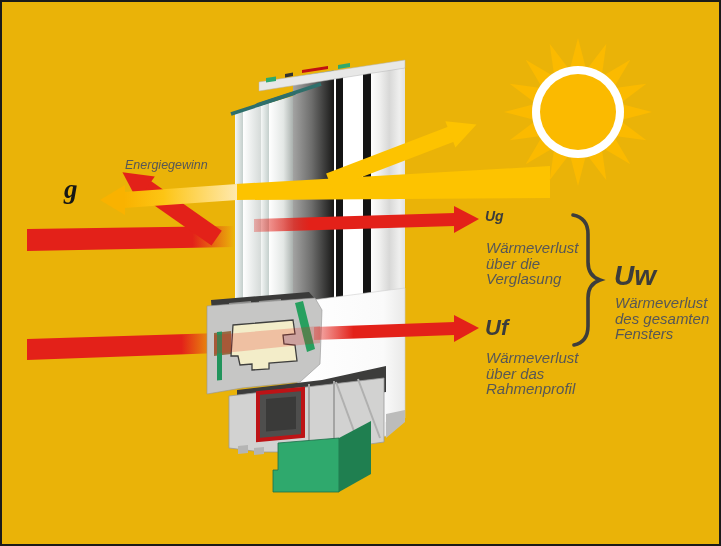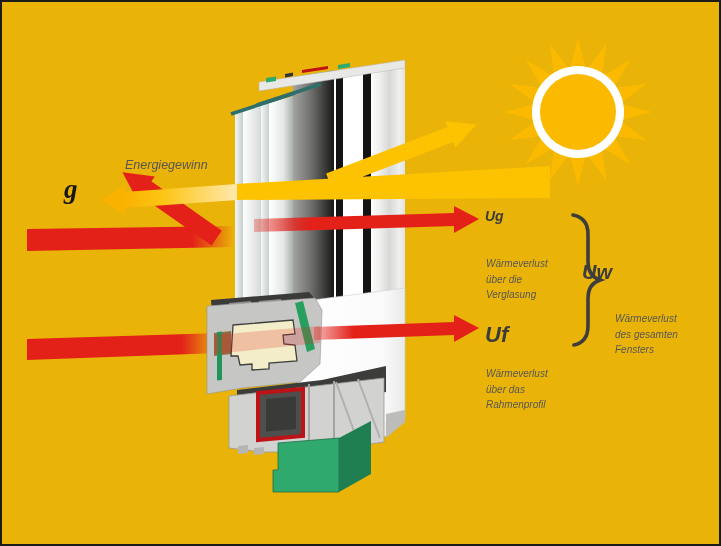--- a/index.html
+++ b/index.html
@@ -9,29 +9,29 @@
     font-family:"Liberation Sans",sans-serif;
   }
   #art{position:absolute;left:0;top:0;}
   .txt{position:absolute;white-space:pre-line;}
   .lbl-big{
     font-family:"Liberation Sans",sans-serif;font-style:italic;font-weight:700;
     color:#3c3c3b;line-height:1;
   }
   .lbl-desc{
     font-family:"Liberation Sans",sans-serif;font-style:italic;font-weight:400;
-    color:#575756;font-size:10px;line-height:15.5px;margin-top:16px;
+    color:#575756;font-size:15px;line-height:15.5px;
   }
   #energiegewinn{left:123px;top:156px;font-size:12.5px;font-style:italic;color:#575756;font-weight:400;}
   #g-label{left:62px;top:172px;font-family:"Liberation Serif",serif;font-style:italic;font-weight:700;font-size:27px;color:#161615;}
   #ug-label{left:483px;top:207px;font-size:14px;}
   #ug-desc{left:484px;top:238px;}
-  #uf-label{left:483px;top:322px;font-size:22px;}
+  #uf-label{left:483px;top:315px;font-size:22px;}
   #uf-desc{left:484px;top:348px;}
-  #uw-label{left:580px;top:260px;font-size:20px;}
+  #uw-label{left:612px;top:260px;font-size:28px;}
   #uw-desc{left:613px;top:293px;}
 </style>
 </head>
 <body>
 
 <div id="stage">
 
   <svg id="art" width="721" height="546" viewBox="0 0 721 546">
     <defs>
       <polygon id="ray" points="0,-74 -7.5,-45 7.5,-45"></polygon>

